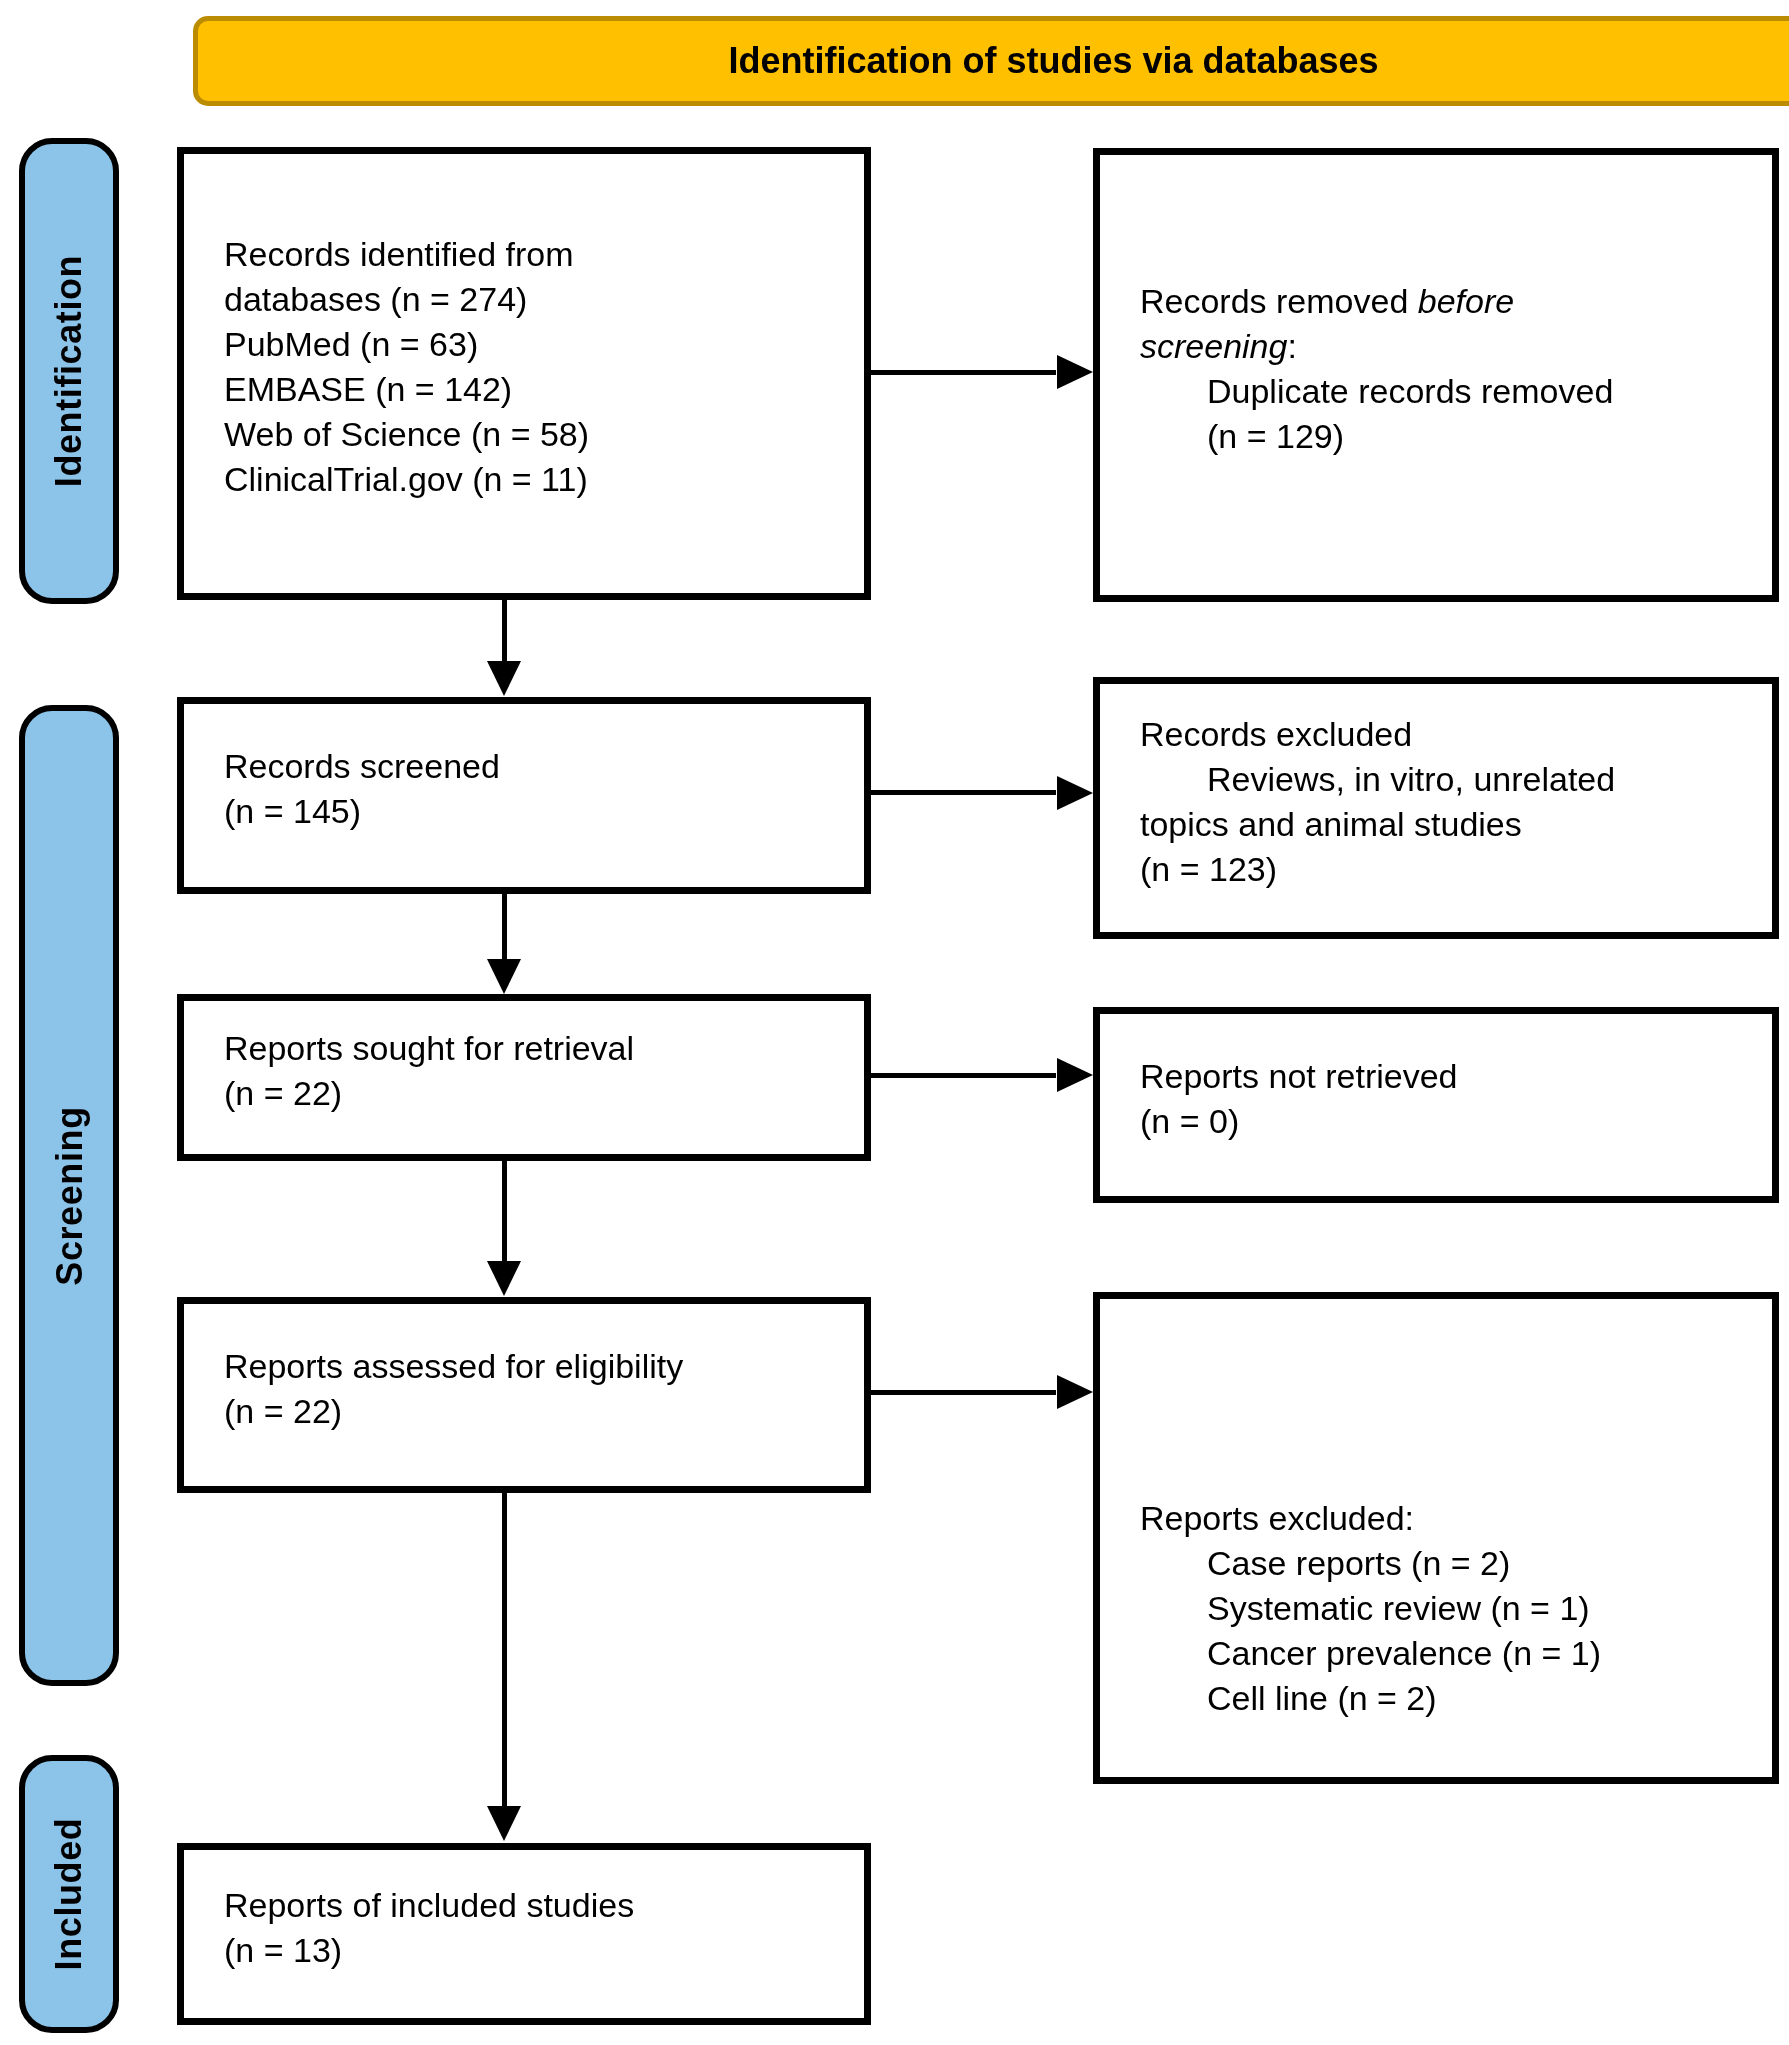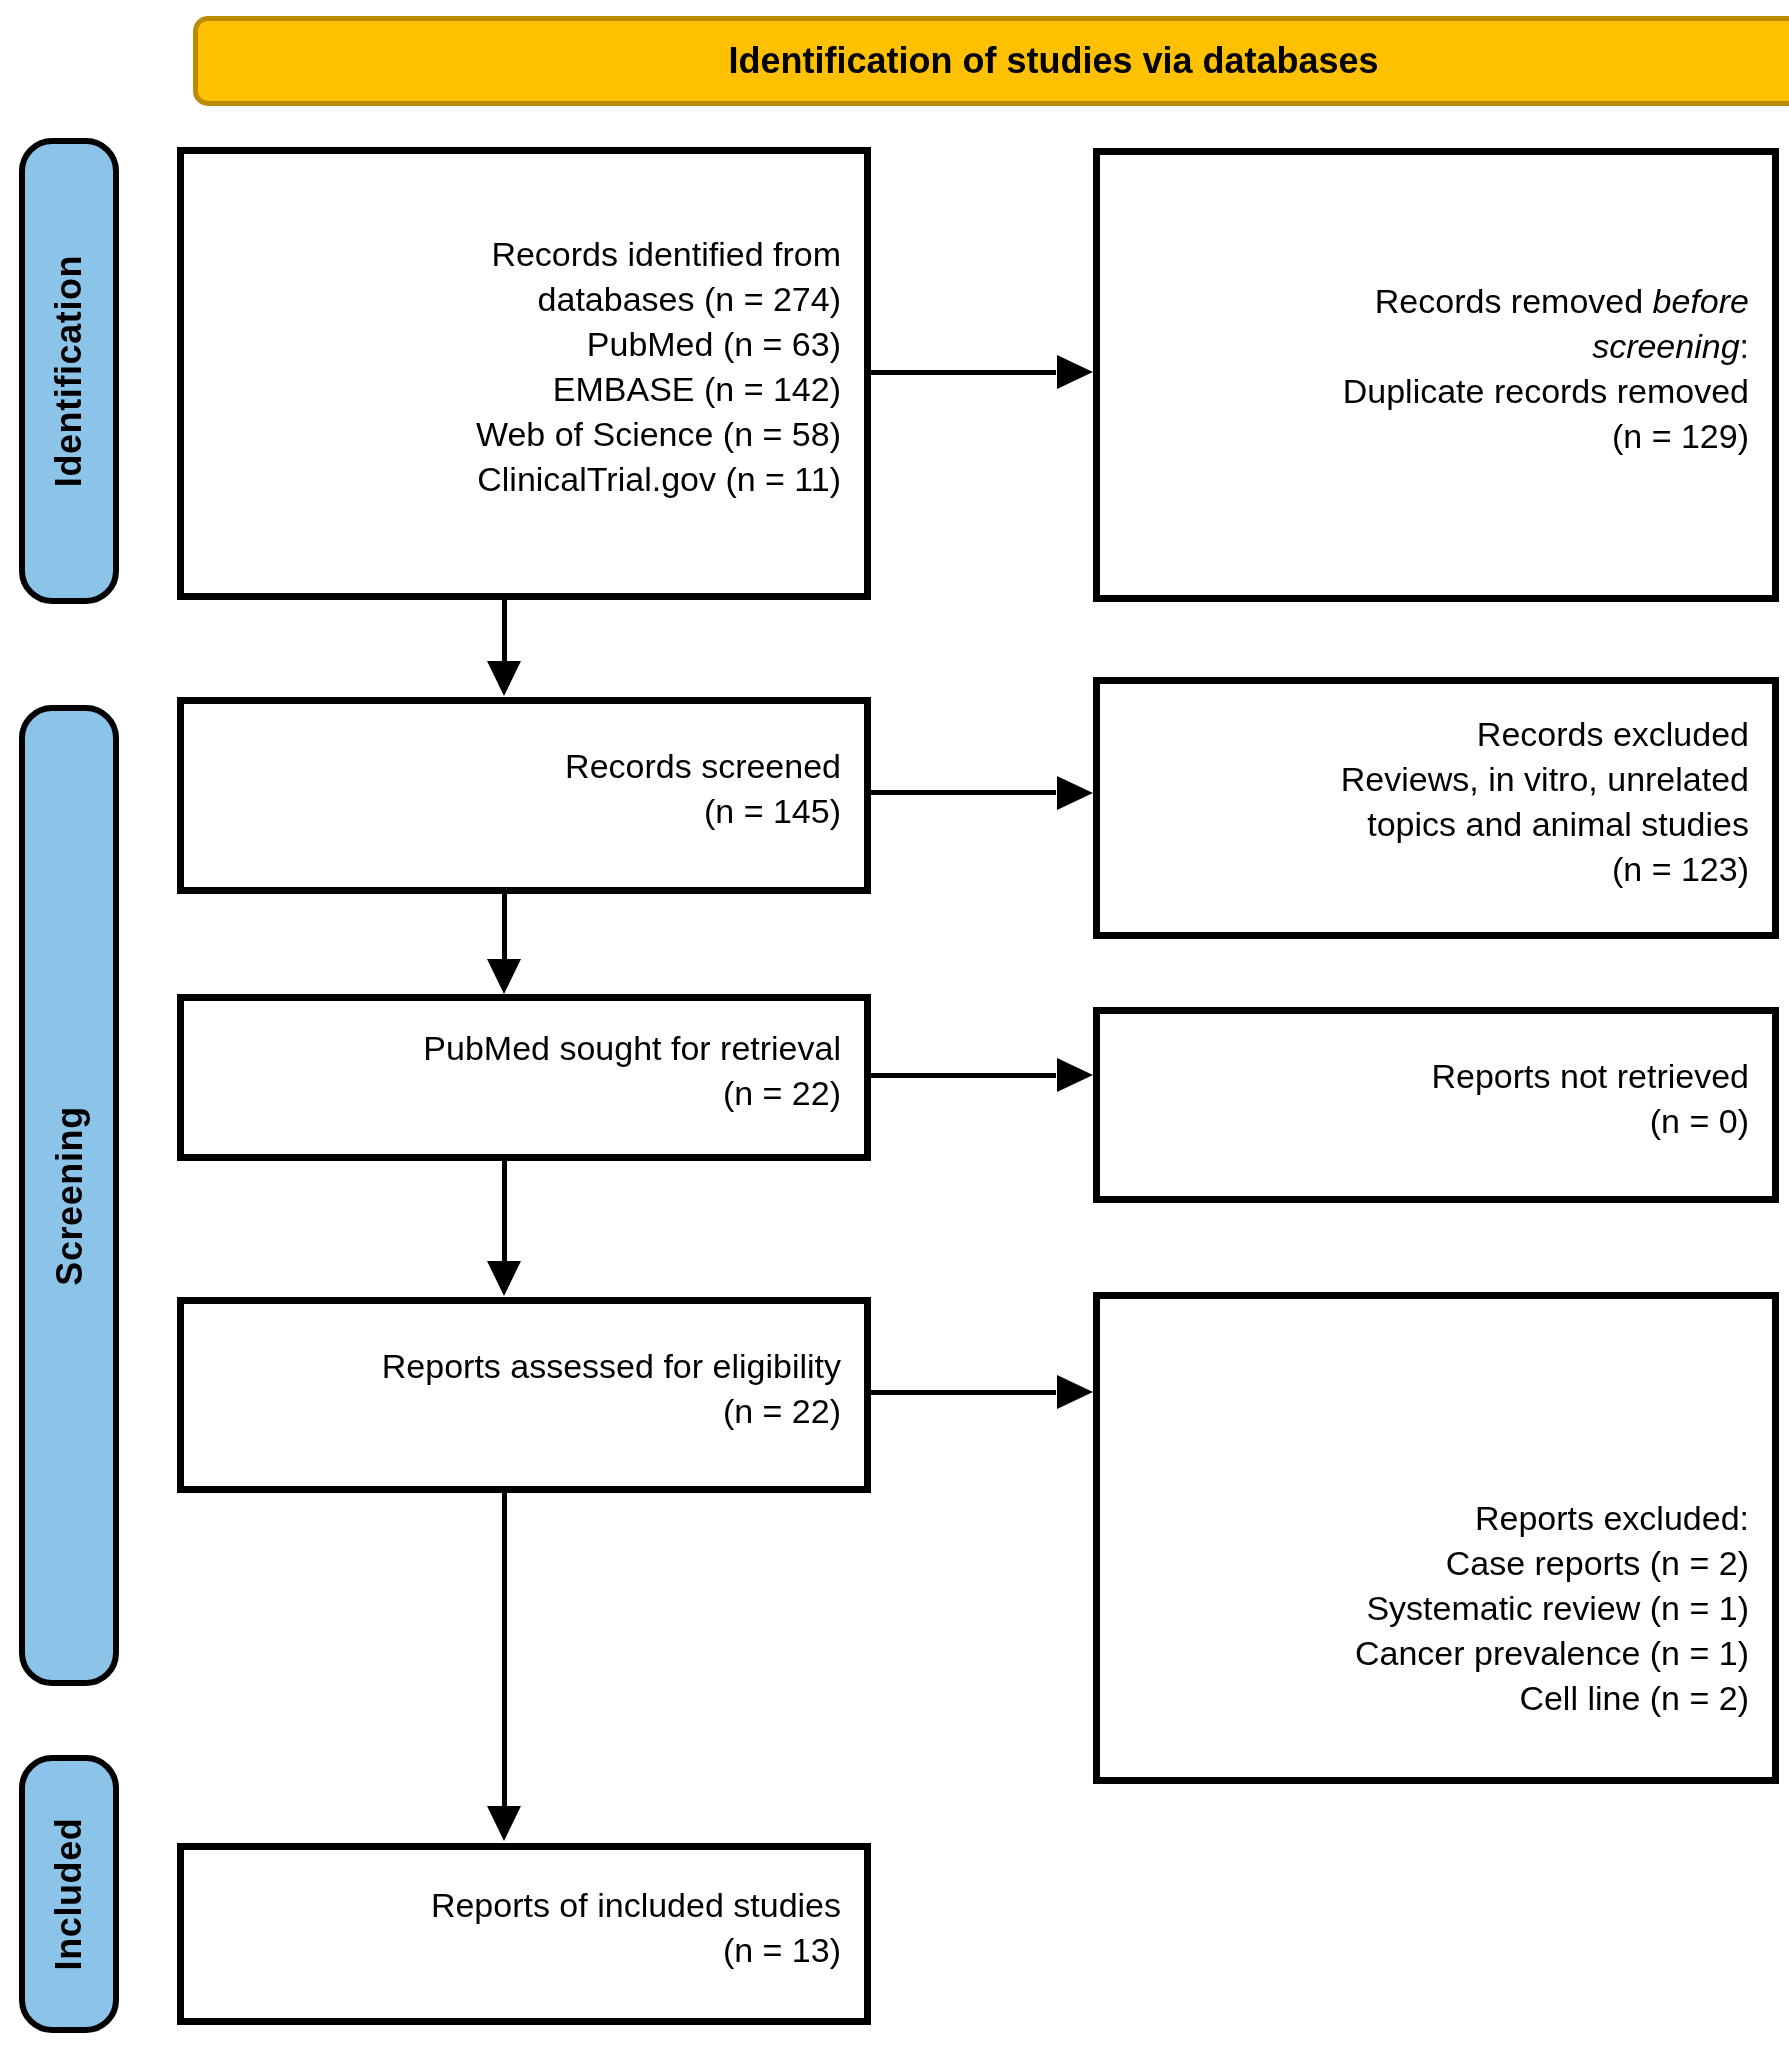--- a/index.html
+++ b/index.html
@@ -40,21 +40,21 @@
     font-size: 36px; font-weight: bold;
     letter-spacing: 0.6px;
   }
   .flow-box {
     position: absolute;
     box-sizing: border-box;
     background: #ffffff;
     border: 7.4px solid #000000;
     display: flex; flex-direction: column; justify-content: center;
     padding: 17px 23px 30px 40px;
-    font-size: 34px; line-height: 45px; text-align: right;
+    font-size: 34px; line-height: 45px;
   }
   .flow-box .line { white-space: nowrap; }
   .flow-box .line.indent { padding-left: 67px; }
   .flow-box i { font-style: italic; }
   .left-col  { left: 177px; width: 694px; }
   .right-col { left: 1093px; width: 686px; }
   .shift-down { padding-top: 171px; }
   .vline {
     position: absolute;
     left: 502px; width: 5.1px;
@@ -103,21 +103,21 @@
       <div class="line"><span>PubMed (n = 63)</span></div>
       <div class="line"><span>EMBASE (n = 142)</span></div>
       <div class="line"><span>Web of Science (n = 58)</span></div>
       <div class="line"><span>ClinicalTrial.gov (n = 11)</span></div>
     </div>
   <div class="flow-box left-col" style="top: 697px; height: 197px; background: rgb(255, 255, 255); border-color: rgb(0, 0, 0); color: rgb(0, 0, 0);">
       <div class="line"><span>Records screened</span></div>
       <div class="line"><span>(n = 145)</span></div>
     </div>
   <div class="flow-box left-col" style="top: 994px; height: 167px; background: rgb(255, 255, 255); border-color: rgb(0, 0, 0); color: rgb(0, 0, 0);">
-      <div class="line"><span>PubMed sought for retrieval</span></div>
+      <div class="line"><span>Reports sought for retrieval</span></div>
       <div class="line"><span>(n = 22)</span></div>
     </div>
   <div class="flow-box left-col" style="top: 1297px; height: 196px; background: rgb(255, 255, 255); border-color: rgb(0, 0, 0); color: rgb(0, 0, 0);">
       <div class="line"><span>Reports assessed for eligibility</span></div>
       <div class="line"><span>(n = 22)</span></div>
     </div>
   <div class="flow-box left-col" style="top: 1843px; height: 182px; background: rgb(255, 255, 255); border-color: rgb(0, 0, 0); color: rgb(0, 0, 0);">
       <div class="line"><span>Reports of included studies</span></div>
       <div class="line"><span>(n = 13)</span></div>
     </div>

